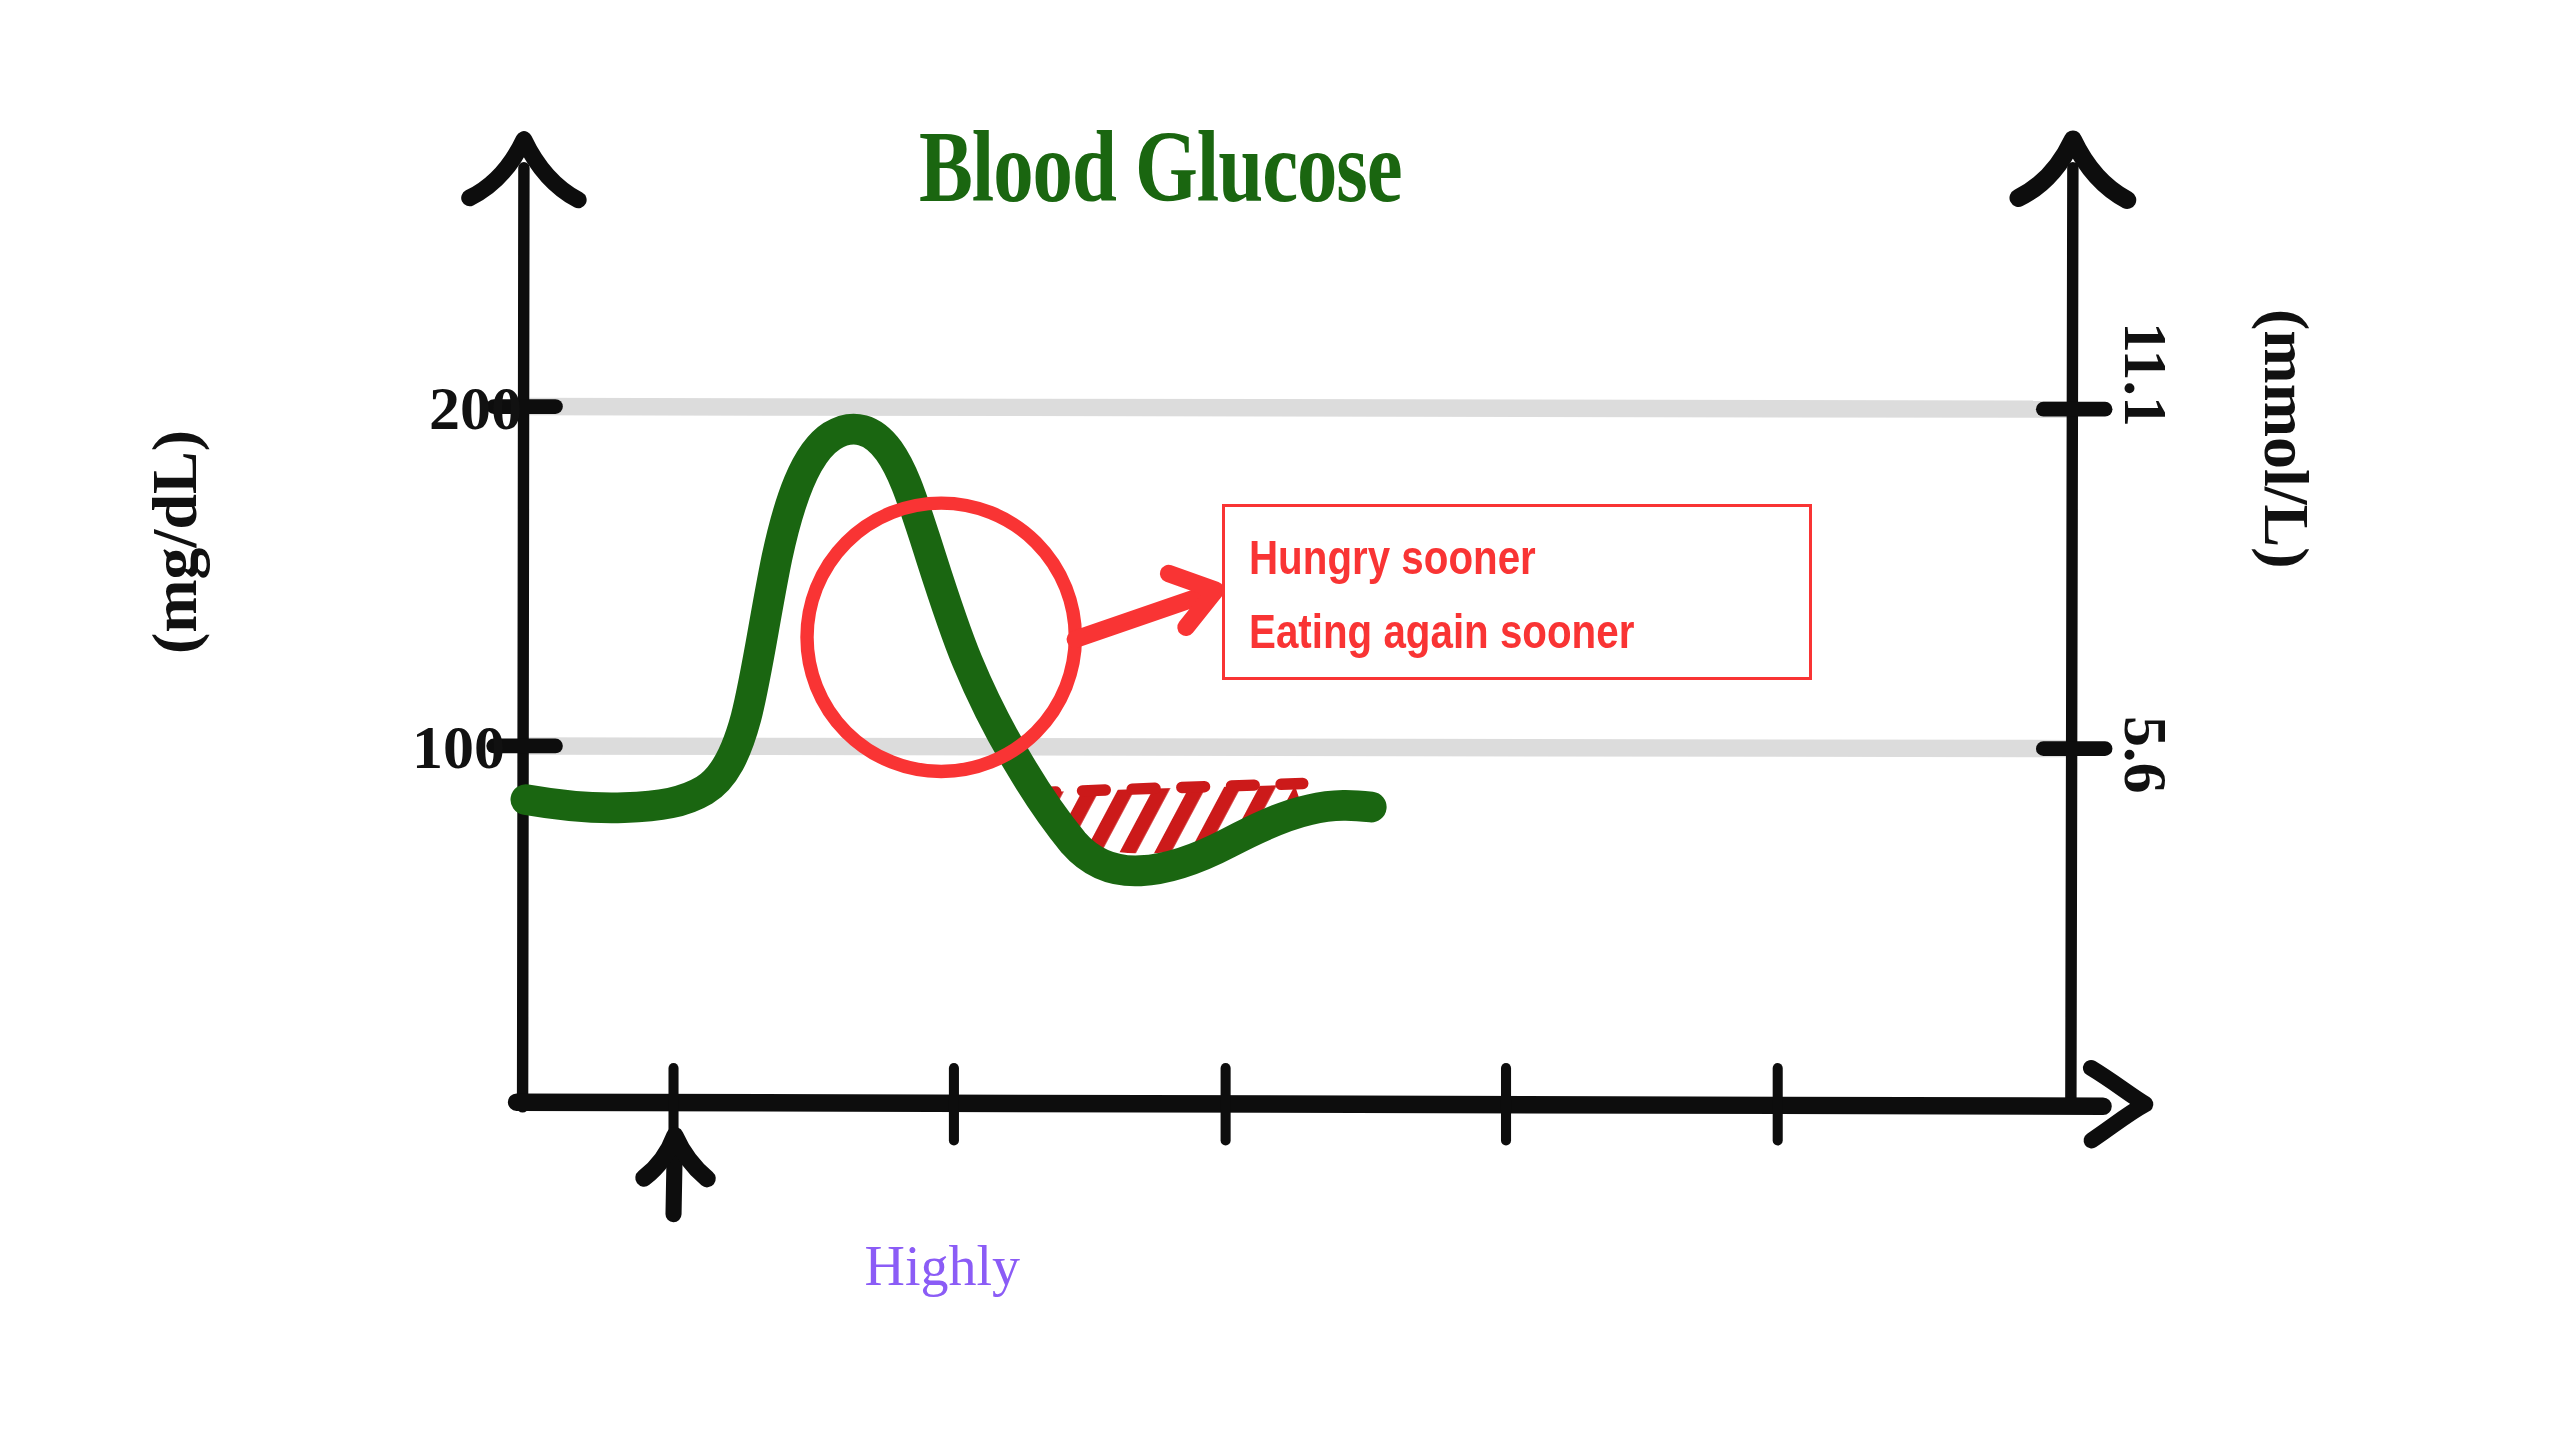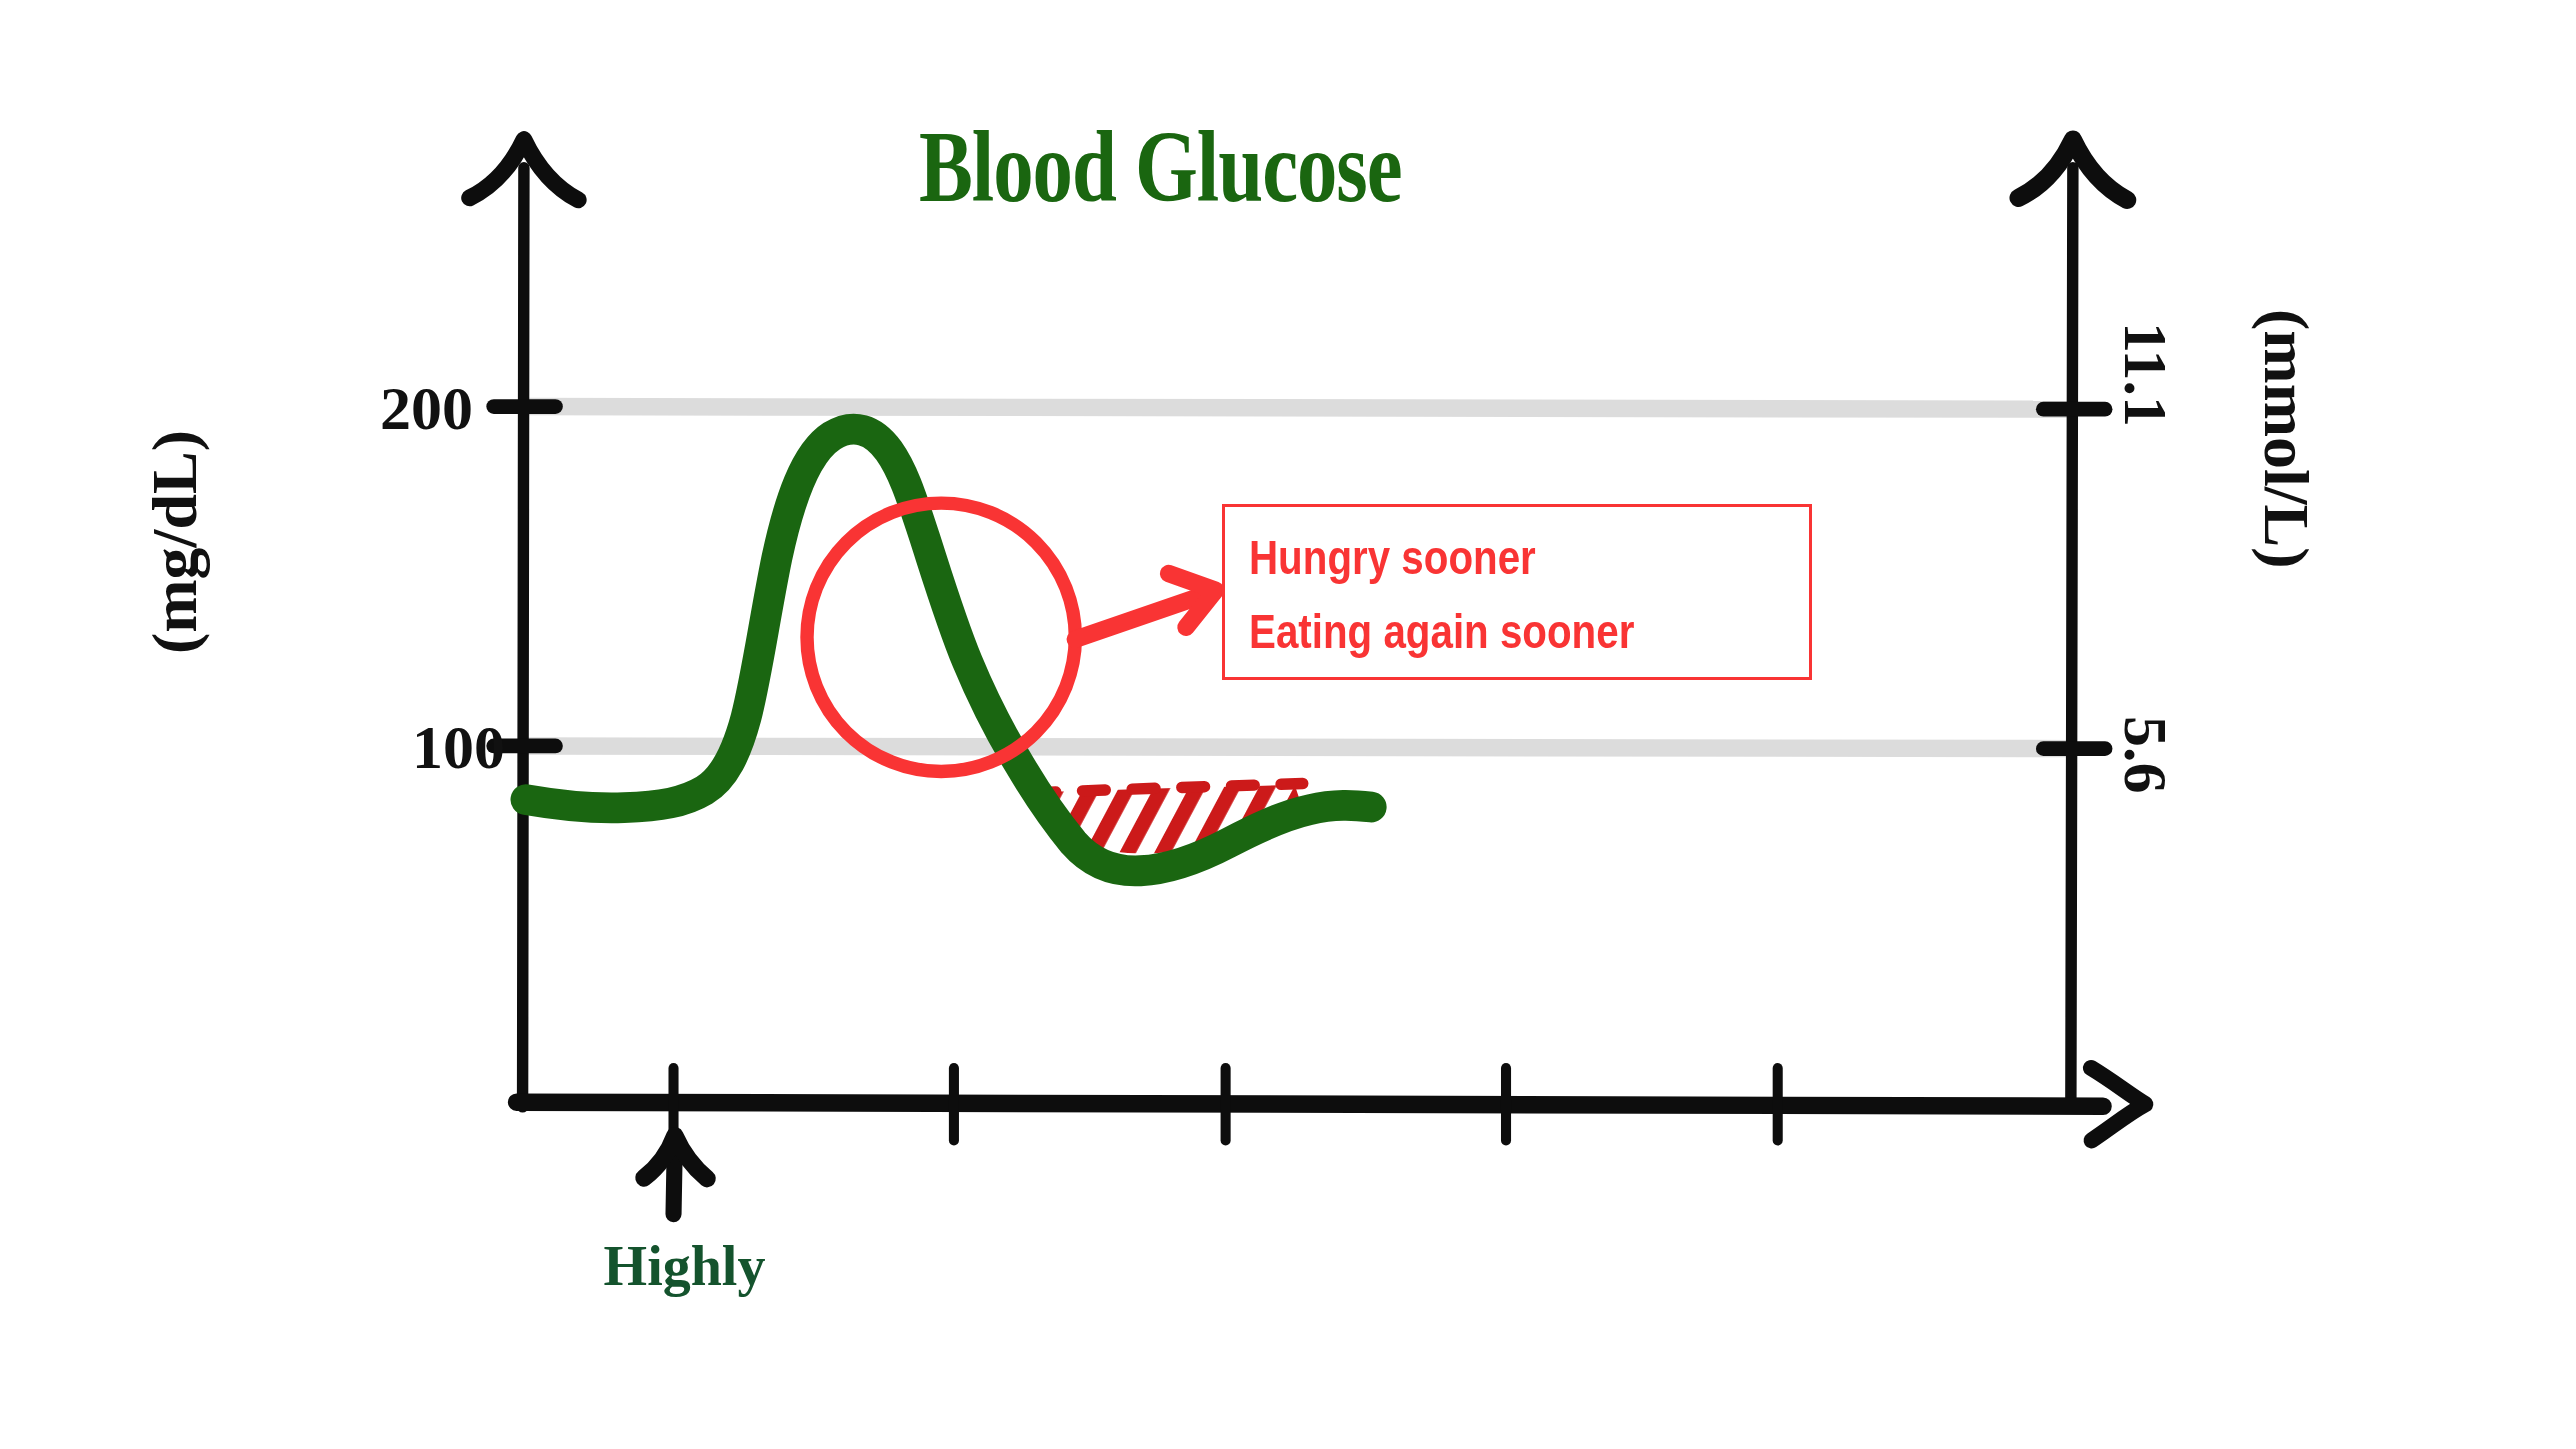--- a/index.html
+++ b/index.html
@@ -49,21 +49,21 @@
 
   
   .ylabel-left {
     font-family: "Liberation Serif", serif;
     font-weight: bold;
     font-size: 62px;
     color: #111111;
     text-align: right;
     width: 161px;
   }
-  #ylabel-200 { left: 346px; top: 377px; text-align: center; }
+  #ylabel-200 { left: 361px; top: 377px; }
   #ylabel-100 { left: 344px; top: 716px; }
 
   
   #axis-title-left {
     left: -80px;
     top: 510px;
     width: 510px;
     text-align: center;
     font-family: "Liberation Serif", serif;
     font-weight: bold;
@@ -119,25 +119,25 @@
     transform-origin: left top;
     white-space: pre;
   }
   #callout-line-0 { top: 530px; }
   #callout-line-1 { top: 604px; }
 
   
   .event-label {
     position: absolute;
     width: 671px;
-    text-align: center;
-    font-family: "Liberation Serif", serif;
-    font-weight: bold;
+    text-align: right;
+    font-family: "Liberation Serif", serif;
+    font-weight: normal;
     font-size: 56px;
-    color: #14532d;
+    color: #8b5cf6;
     white-space: pre;
   }
   #event-label-0 { left: 349px; top: 1234px; }
   #event-label-1 { left: 349px; top: 1308px; }
 </style>
 </head>
 <body>
 
 <div id="stage">
 

